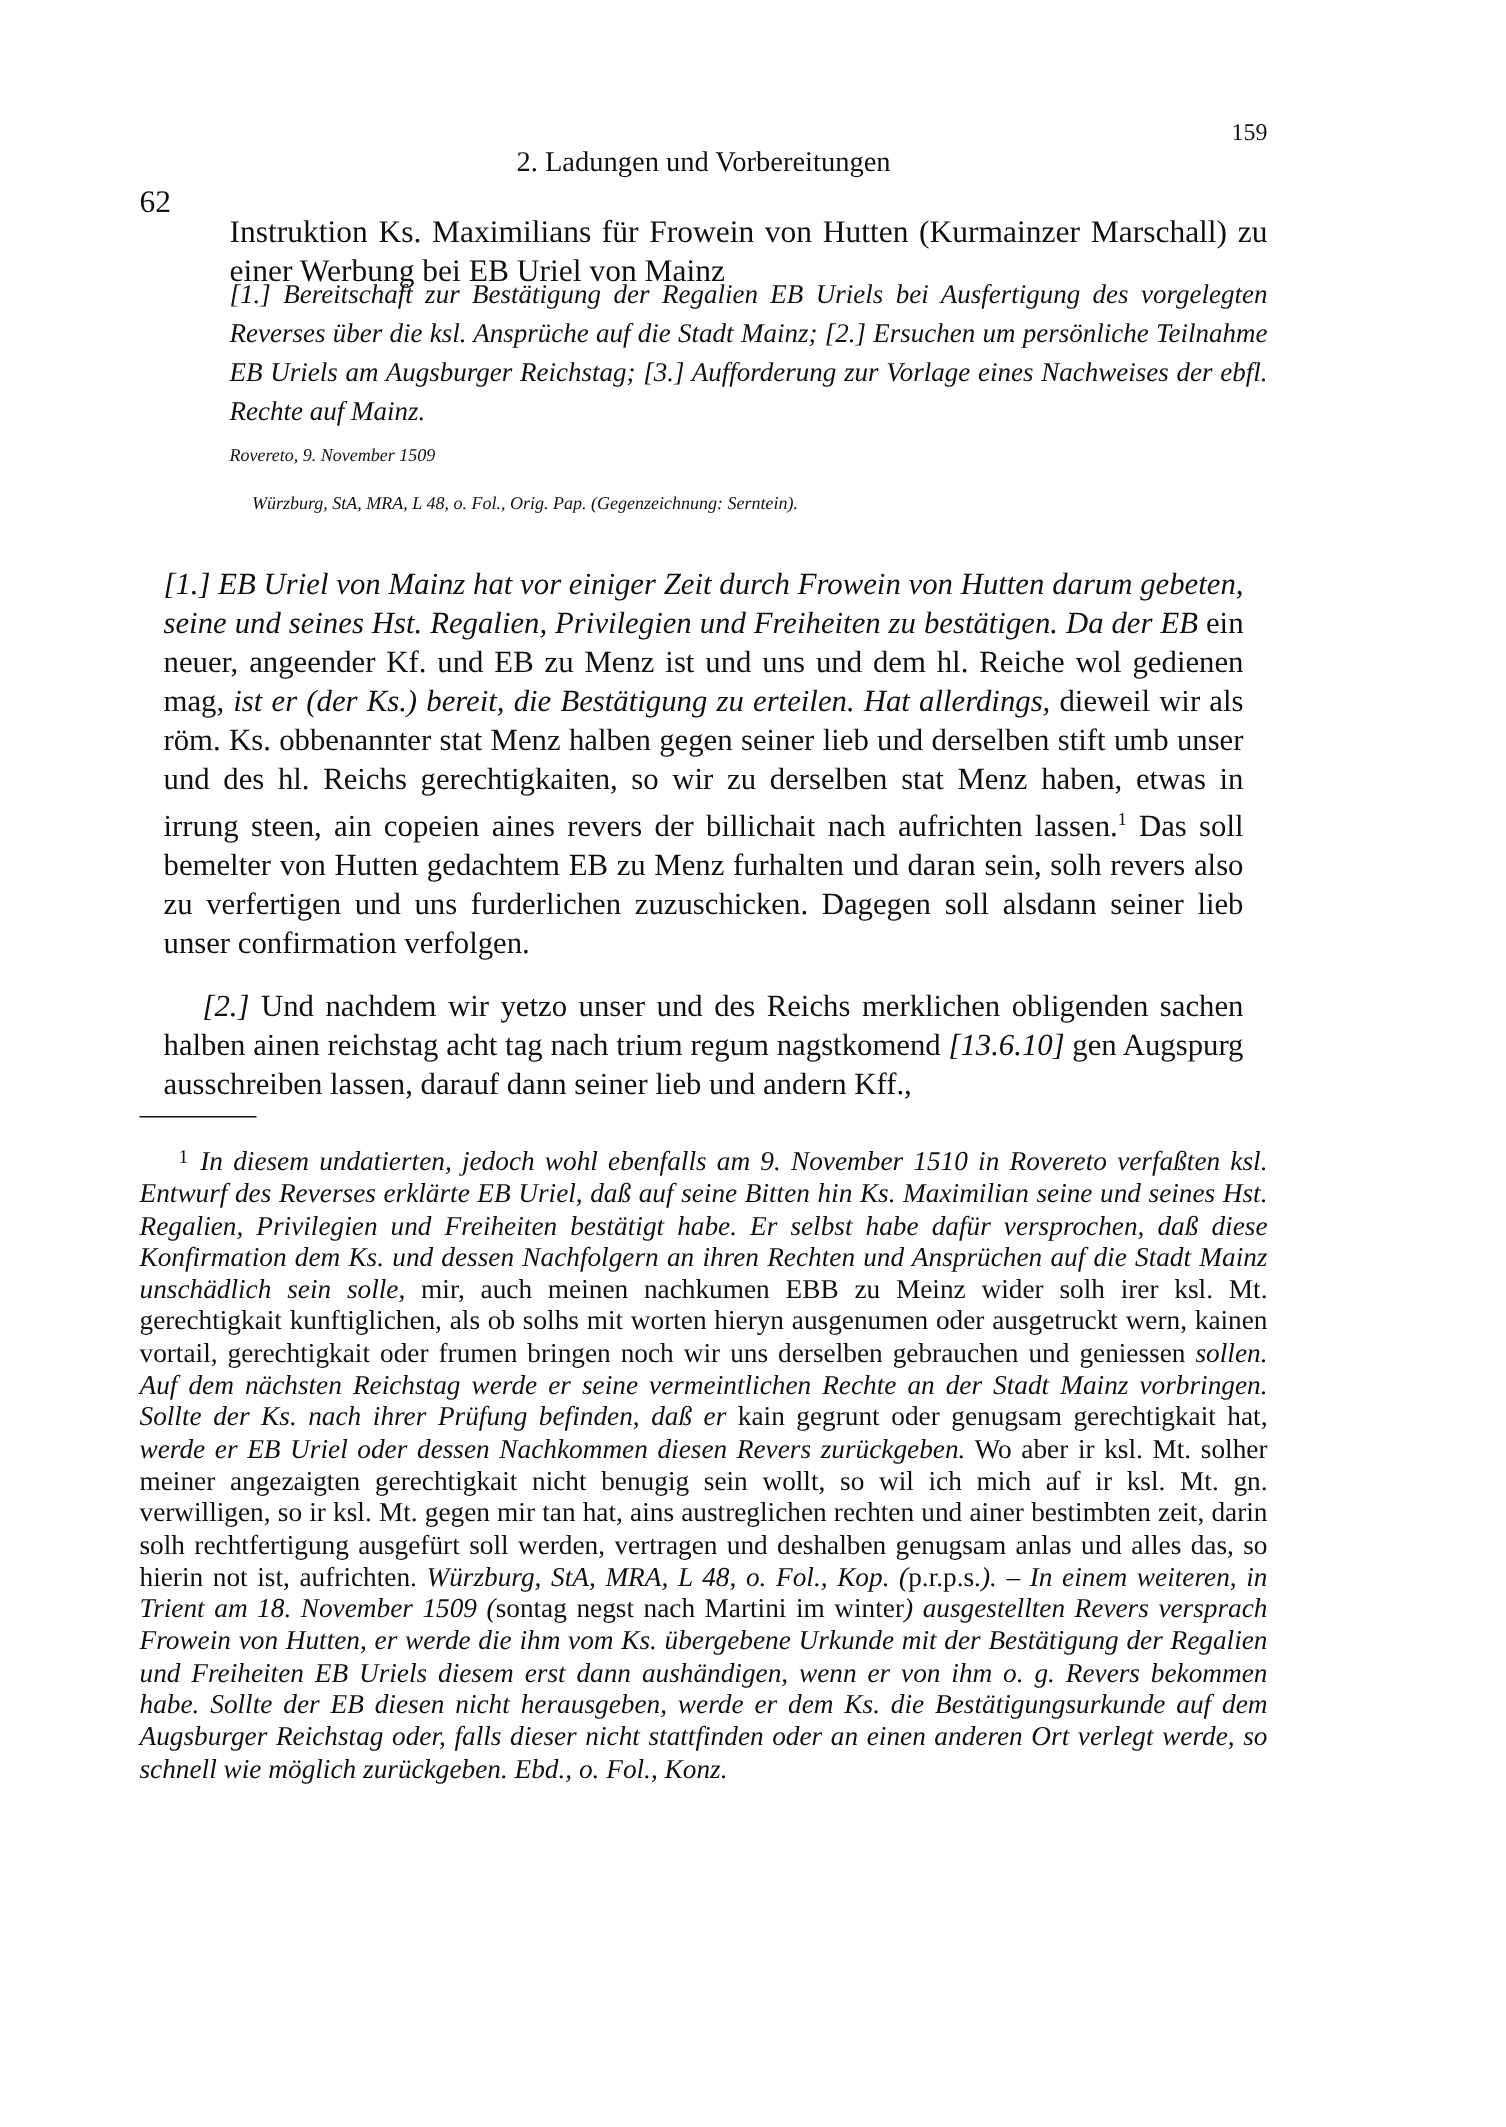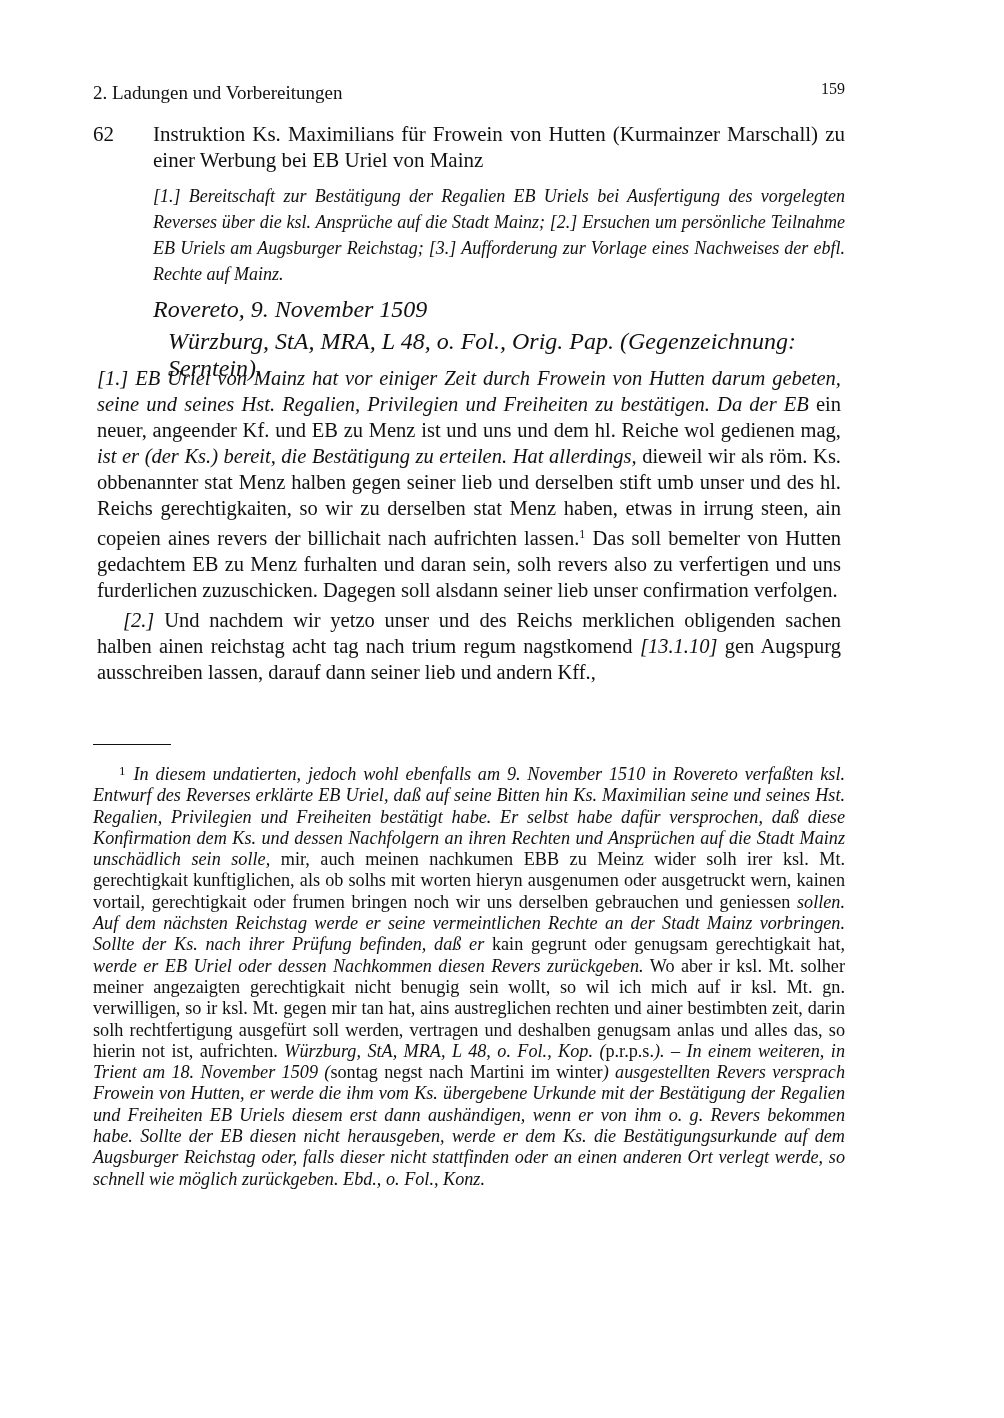--- a/index.html
+++ b/index.html
@@ -1,28 +1,28 @@
 <!DOCTYPE html>
 <html><head>
 <meta charset="utf-8">
 <style>
   html, body { margin: 0; padding: 0; background: #ffffff; }
   body { width: 1004px; height: 1418px; position: relative; overflow: hidden; color: #111111;
          font-family: "Liberation Serif", "DejaVu Serif", serif; }
   .page { position: absolute; left: 93px; top: 0; width: 752px; }
   .running-head { position: absolute; top: 80px; left: 0; width: 752px; height: 28px; font-size: 19px; }
-  .running-head .title { position: absolute; left: 0; right: 0; text-align: left; top: 2px; }
+  .running-head .title { position: absolute; left: 0; right: 0; text-align: center; top: 18px; }
   .running-head .pageno { position: absolute; right: 0; top: 0; font-size: 16px; }
   .doc-heading { position: absolute; top: 121px; left: 0; width: 752px; font-size: 21px; font-weight: normal; line-height: 26px; }
   .doc-heading .num { position: absolute; left: 0; top: 0; }
-  .doc-heading .text { margin-left: 60px; text-align: justify; text-align-last: left; }
+  .doc-heading .text { margin-left: 60px; text-align: justify; text-align-last: left; margin-top: 20px; }
   .regest { position: absolute; top: 183px; left: 60px; width: 692px; font-size: 18px; line-height: 26px; font-style: italic; text-align: justify; }
-  .meta-line { position: absolute; left: 60px; width: 692px; font-size: 24px; font-style: italic; }
+  .meta-line { position: absolute; left: 60px; width: 692px; font-size: 12px; font-style: italic; }
   .body-text { position: absolute; top: 361px; left: 0; width: 752px; font-size: 20.5px; line-height: 26px; text-align: justify; }
-  .body-text p { margin: 4px; }
+  .body-text p { margin: 16px; }
   .body-text p.indent { text-indent: 26px; }
   .fn-rule { position: absolute; top: 744px; left: 0; width: 78px; border-top: 1px solid #111; }
   .footnotes { position: absolute; top: 760px; left: 0; width: 752px; font-size: 18.2px; line-height: 21.3px; text-align: justify; }
   .footnotes p { margin: 0; text-indent: 26px; }
   .fn-mark { font-size: 13px; vertical-align: 5px; margin-right: 8px; font-style: normal; }
   .sup { font-size: 12px; vertical-align: 7px; }
   .it { font-style: italic; }
 </style>
 </head>
 <body>
@@ -39,21 +39,21 @@
     <div class="text">Instruktion Ks. Maximilians für Frowein von Hutten (Kurmainzer Marschall) zu einer Werbung bei EB Uriel von Mainz</div>
   </div>
 
   <div class="regest">[1.] Bereitschaft zur Bestätigung der Regalien EB Uriels bei Ausfertigung des vorgelegten Reverses über die ksl. Ansprüche auf die Stadt Mainz; [2.] Ersuchen um persönliche Teilnahme EB Uriels am Augsburger Reichstag; [3.] Aufforderung zur Vorlage eines Nachweises der ebfl. Rechte auf Mainz.</div>
 
   <div class="meta-line" style="top:296px;">Rovereto, 9. November 1509</div>
   <div class="meta-line" style="top:328px;margin-left:15px;">Würzburg, StA, MRA, L 48, o. Fol., Orig. Pap. (Gegenzeichnung: Serntein).</div>
 
   <div class="body-text" id="body-text">
       <p><span class="it">[1.] EB Uriel von Mainz hat vor einiger Zeit durch Frowein von Hutten darum gebeten, seine und seines Hst. Regalien, Privilegien und Freiheiten zu bestätigen. Da der EB</span><span class=""> ein neuer, angeender Kf. und EB zu Menz ist und uns und dem hl. Reiche wol gedienen mag, </span><span class="it">ist er (der Ks.) bereit, die Bestätigung zu erteilen. Hat allerdings,</span><span class=""> dieweil wir als röm. Ks. obbenannter stat Menz halben gegen seiner lieb und derselben stift umb unser und des hl. Reichs gerechtigkaiten, so wir zu derselben stat Menz haben, etwas in irrung steen, ain copeien aines revers der billichait nach aufrichten lassen.</span><span class="sup">1</span><span class=""> Das soll bemelter von Hutten gedachtem EB zu Menz furhalten und daran sein, solh revers also zu verfertigen und uns furderlichen zuzuschicken. Dagegen soll alsdann seiner lieb unser confirmation verfolgen.</span></p>
-      <p class="indent"><span class="it">[2.]</span><span class=""> Und nachdem wir yetzo unser und des Reichs merklichen obligenden sachen halben ainen reichstag acht tag nach trium regum nagstkomend </span><span class="it">[13.1.10]</span><span class=""> gen Augspurg ausschreiben lassen, darauf dann seiner lieb und andern Kff.,</span></p>
+      <p class="indent"><span class="it">[2.]</span><span class=""> Und nachdem wir yetzo unser und des Reichs merklichen obligenden sachen halben ainen reichstag acht tag nach trium regum nagstkomend </span><span class="it">[13.6.10]</span><span class=""> gen Augspurg ausschreiben lassen, darauf dann seiner lieb und andern Kff.,</span></p>
     </div>
 
   <div class="fn-rule"></div>
 
   <div class="footnotes" id="footnotes">
       <p><span class="fn-mark">1</span><span class="it">In diesem undatierten, jedoch wohl ebenfalls am 9. November 1510 in Rovereto verfaßten ksl. Entwurf des Reverses erklärte EB Uriel, daß auf seine Bitten hin Ks. Maximilian seine und seines Hst. Regalien, Privilegien und Freiheiten bestätigt habe. Er selbst habe dafür versprochen, daß diese Konfirmation dem Ks. und dessen Nachfolgern an ihren Rechten und Ansprüchen auf die Stadt Mainz unschädlich sein solle,</span><span class=""> mir, auch meinen nachkumen EBB zu Meinz wider solh irer ksl. Mt. gerechtigkait kunftiglichen, als ob solhs mit worten hieryn ausgenumen oder ausgetruckt wern, kainen vortail, gerechtigkait oder frumen bringen noch wir uns derselben gebrauchen und geniessen </span><span class="it">sollen. Auf dem nächsten Reichstag werde er seine vermeintlichen Rechte an der Stadt Mainz vorbringen. Sollte der Ks. nach ihrer Prüfung befinden, daß er</span><span class=""> kain gegrunt oder genugsam gerechtigkait hat, </span><span class="it">werde er EB Uriel oder dessen Nachkommen diesen Revers zurückgeben.</span><span class=""> Wo aber ir ksl. Mt. solher meiner angezaigten gerechtigkait nicht benugig sein wollt, so wil ich mich auf ir ksl. Mt. gn. verwilligen, so ir ksl. Mt. gegen mir tan hat, ains austreglichen rechten und ainer bestimbten zeit, darin solh rechtfertigung ausgefürt soll werden, vertragen und deshalben genugsam anlas und alles das, so hierin not ist, aufrichten. </span><span class="it">Würzburg, StA, MRA, L 48, o. Fol., Kop. (</span><span class="">p.r.p.s.</span><span class="it">). – In einem weiteren, in Trient am 18. November 1509 (</span><span class="">sontag negst nach Martini im winter</span><span class="it">) ausgestellten Revers versprach Frowein von Hutten, er werde die ihm vom Ks. übergebene Urkunde mit der Bestätigung der Regalien und Freiheiten EB Uriels diesem erst dann aushändigen, wenn er von ihm o. g. Revers bekommen habe. Sollte der EB diesen nicht herausgeben, werde er dem Ks. die Bestätigungsurkunde auf dem Augsburger Reichstag oder, falls dieser nicht stattfinden oder an einen anderen Ort verlegt werde, so schnell wie möglich zurückgeben. Ebd., o. Fol., Konz.</span></p>
     </div>
 
 </div>
 

